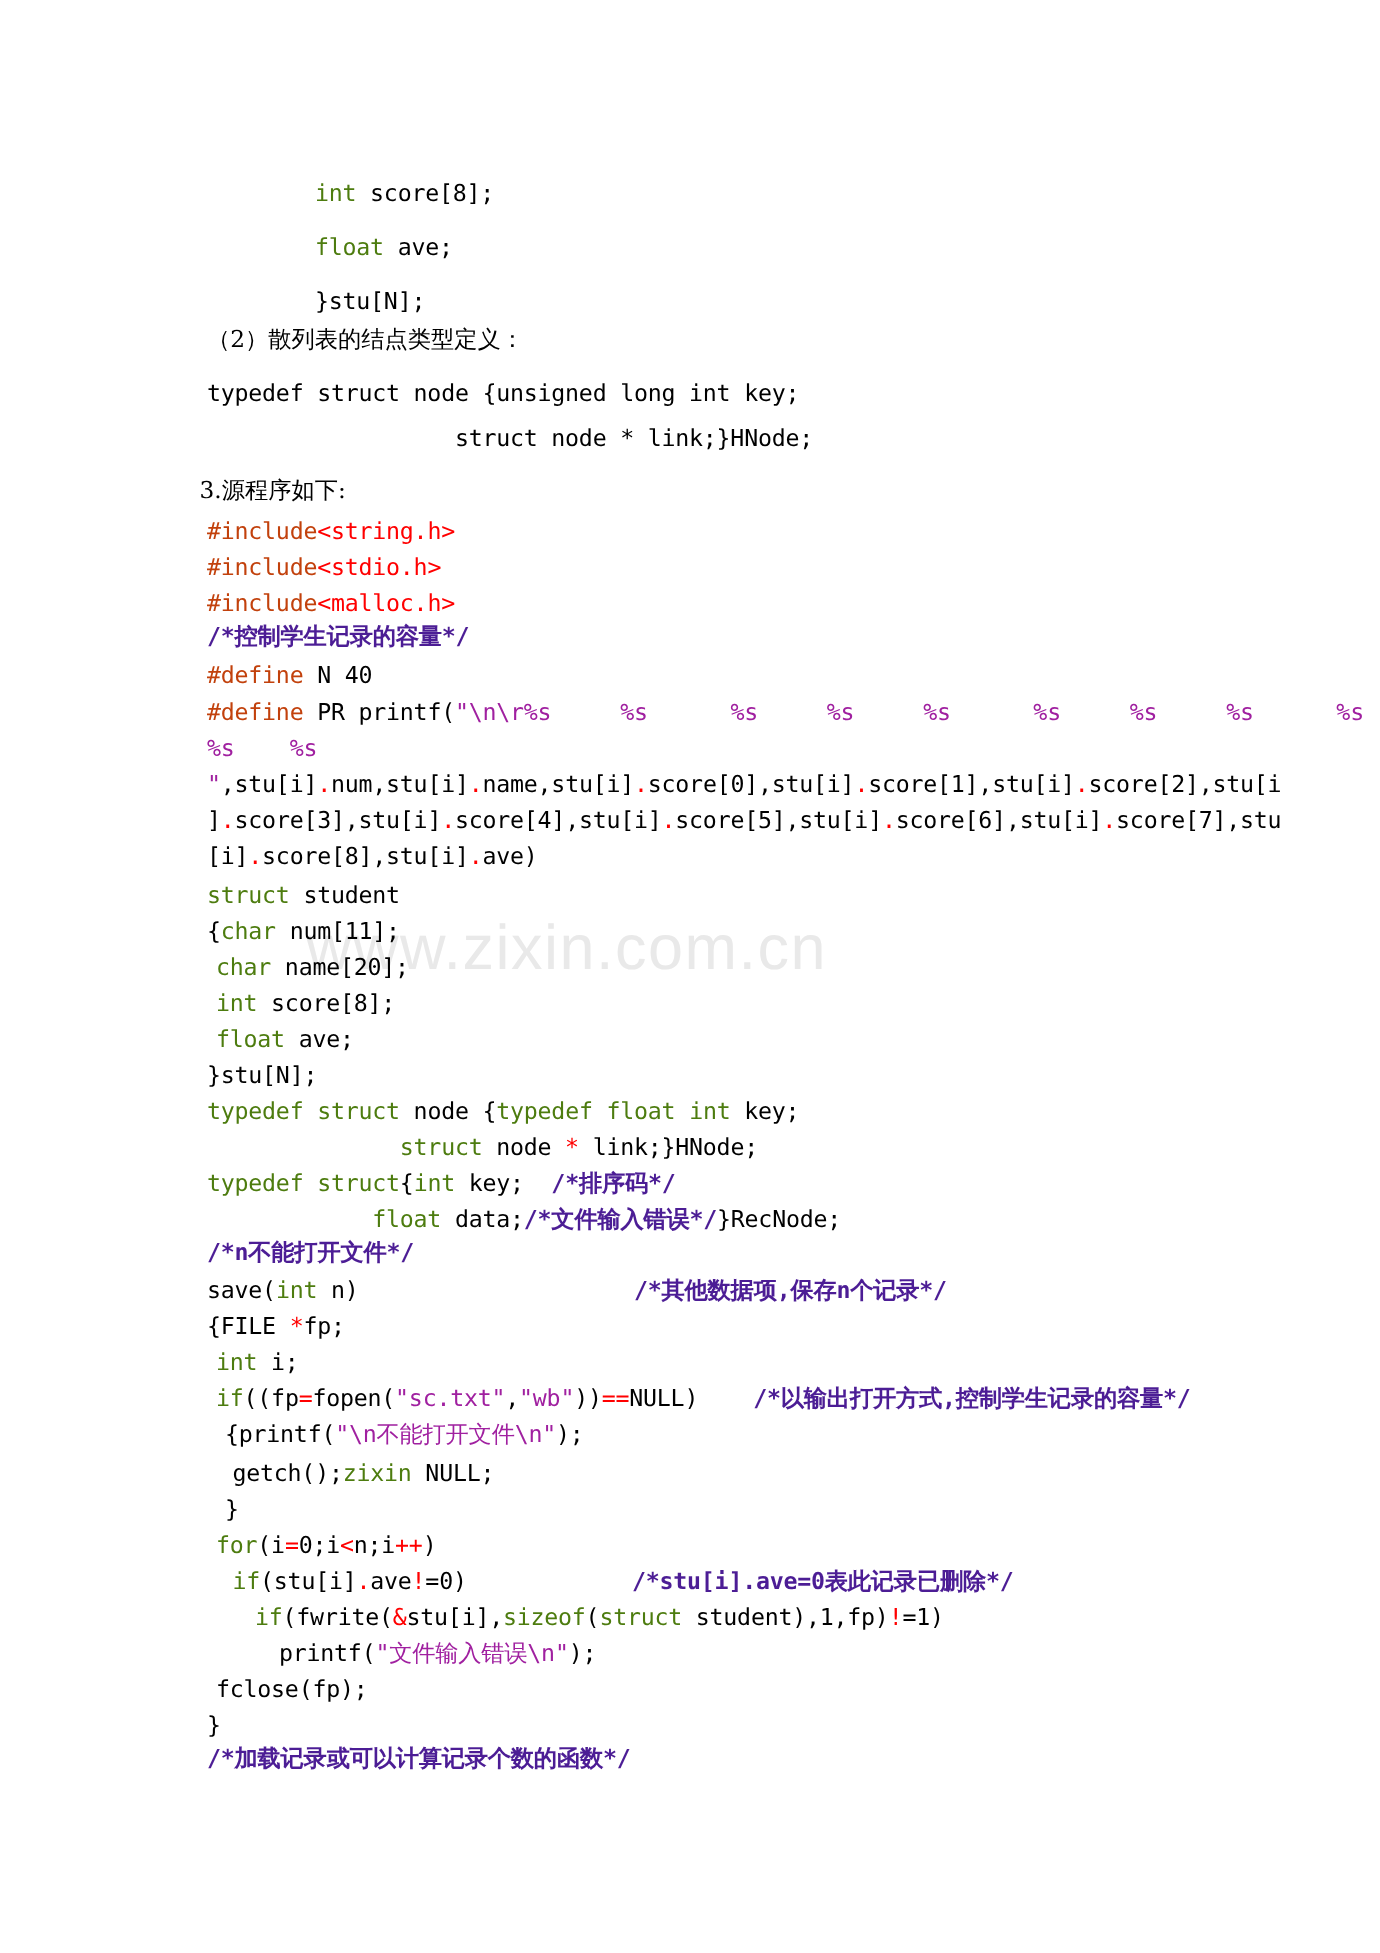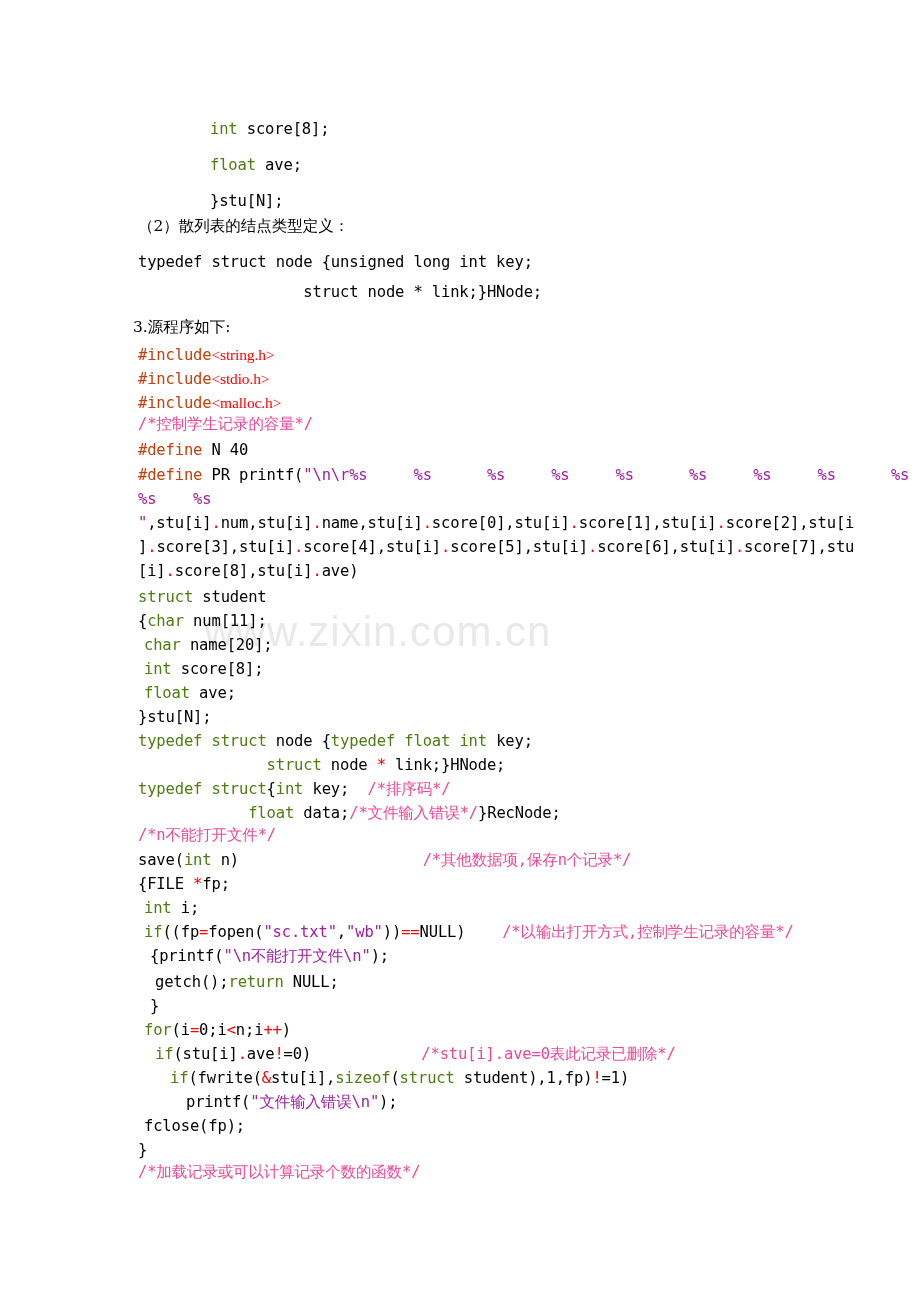--- a/index.html
+++ b/index.html
@@ -65,23 +65,23 @@
 
   
   .prose {
     font-family: "DejaVu Serif", "Liberation Serif", serif;
     font-size: 15.5px;
     color: #000000;
   }
 
   
   .kw  { color: #4d7c0f; }   
-  .cmt { color: #ec4899; }   
+  .cmt { color: #4c1d95; font-weight: bold; }   
   .str { color: #a020a0; }   
-  .inc { color: #ff0000; font-family: Liberation Serif, serif; }   
+  .inc { color: #ff0000; }   
   .op  { color: #ff0000; }   
   .pp  { color: #c2410c; }   
   .pl  { color: #000000; }   
 </style>
 </head>
 <body>
 
 <div id="page">
 
   <div id="watermark">www.zixin.com.cn</div>
@@ -147,21 +147,21 @@
     <div class="ln code" style="top:853px;padding-left:138px">save(<span class="kw">int</span> n)                    <span class="cmt">/*其他数据项,保存n个记录*/</span></div>
 
     <div class="ln code" style="top:877px;padding-left:138px">{FILE <span class="op">*</span>fp;</div>
 
     <div class="ln code" style="top:901px;padding-left:144px"><span class="kw">int</span> i;</div>
 
     <div class="ln code" style="top:925px;padding-left:144px"><span class="kw">if</span>((fp<span class="op">=</span>fopen(<span class="str">"sc.txt"</span>,<span class="str">"wb"</span>))<span class="op">==</span>NULL)    <span class="cmt">/*以输出打开方式,控制学生记录的容量*/</span></div>
 
     <div class="ln code" style="top:949px;padding-left:150px">{printf(<span class="str">"\n不能打开文件\n"</span>);</div>
 
-    <div class="ln code" style="top:975px;padding-left:155px">getch();<span class="kw">return</span> NULL;</div>
+    <div class="ln code" style="top:975px;padding-left:155px">getch();<span class="kw">zixin</span> NULL;</div>
 
     <div class="ln code" style="top:999px;padding-left:150px">}</div>
 
     <div class="ln code" style="top:1023px;padding-left:144px"><span class="kw">for</span>(i<span class="op">=</span>0;i<span class="op">&lt;</span>n;i<span class="op">++</span>)</div>
 
     <div class="ln code" style="top:1047px;padding-left:155px"><span class="kw">if</span>(stu[i]<span class="op">.</span>ave<span class="op">!</span>=0)            <span class="cmt">/*stu[i].ave=0表此记录已删除*/</span></div>
 
     <div class="ln code" style="top:1071px;padding-left:170px"><span class="kw">if</span>(fwrite(<span class="op">&amp;</span>stu[i],<span class="kw">sizeof</span>(<span class="kw">struct</span> student),1,fp)<span class="op">!</span>=1)</div>
 
     <div class="ln code" style="top:1095px;padding-left:186px">printf(<span class="str">"文件输入错误\n"</span>);</div>

